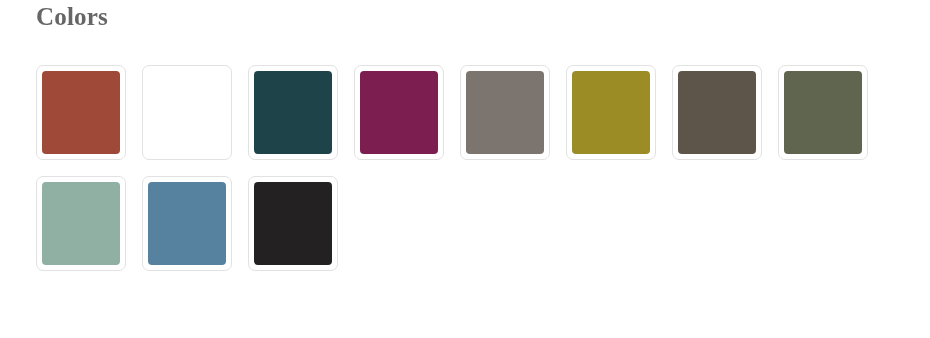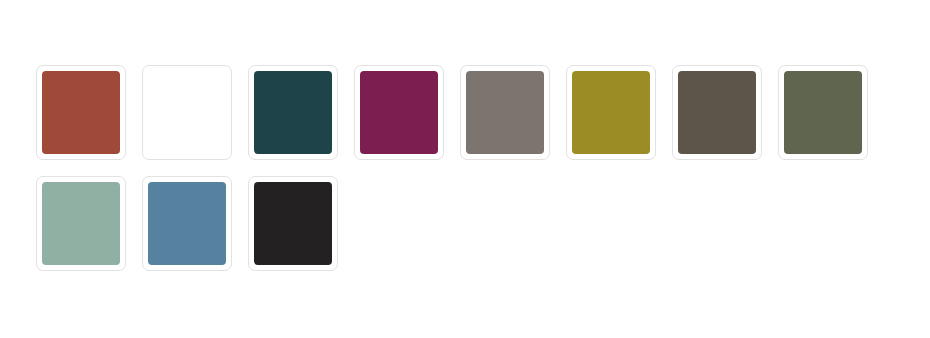--- a/index.html
+++ b/index.html
@@ -64,20 +64,21 @@
     height: 100%;
     border-radius: 4px;
     background: #cccccc;
   }
 </style>
 </head>
 <body>
 
 <div class="panel">
 
+  <h2 class="section-title">Colors</h2>
 
   <div class="swatch-grid">
       <div class="swatch" style="border-color: rgb(226, 226, 226);">
         <div class="swatch-fill" style="background: rgb(159, 74, 56);"></div>
       </div>
       <div class="swatch" style="border-color: rgb(226, 226, 226);">
         <div class="swatch-fill" style="background: rgb(255, 255, 255);"></div>
       </div>
       <div class="swatch" style="border-color: rgb(226, 226, 226);">
         <div class="swatch-fill" style="background: rgb(30, 67, 72);"></div>

